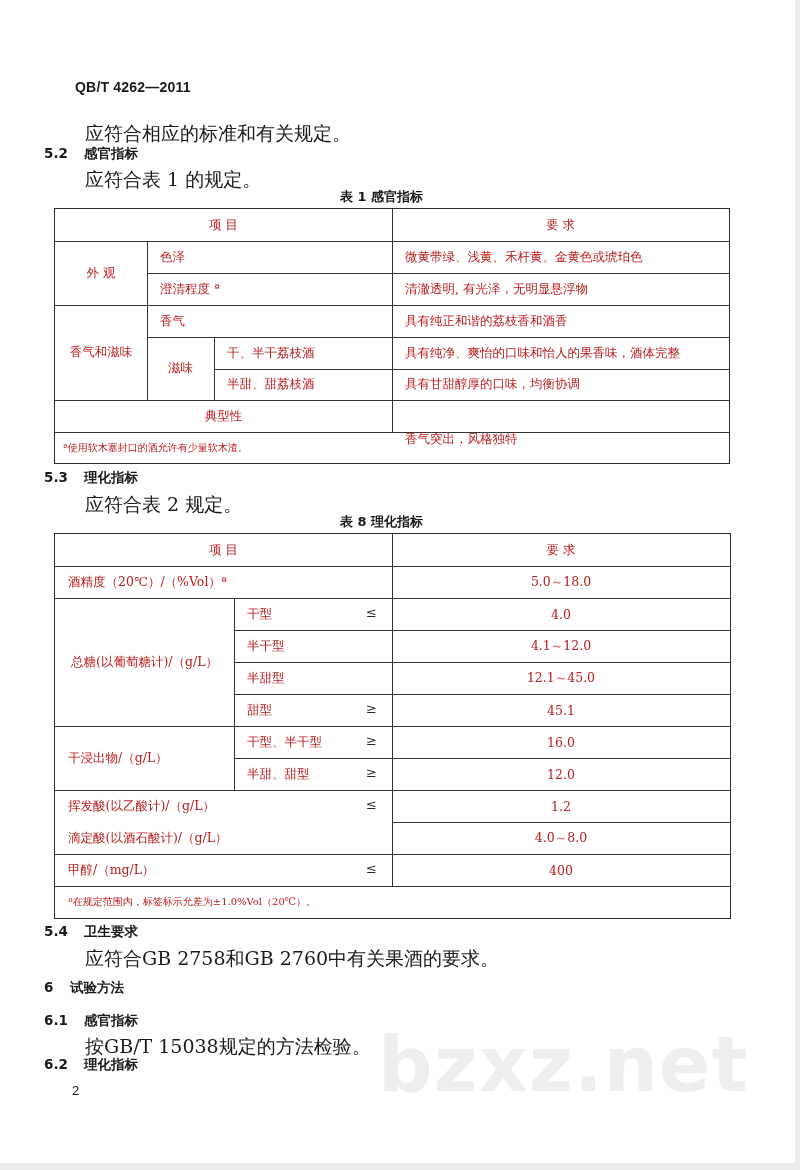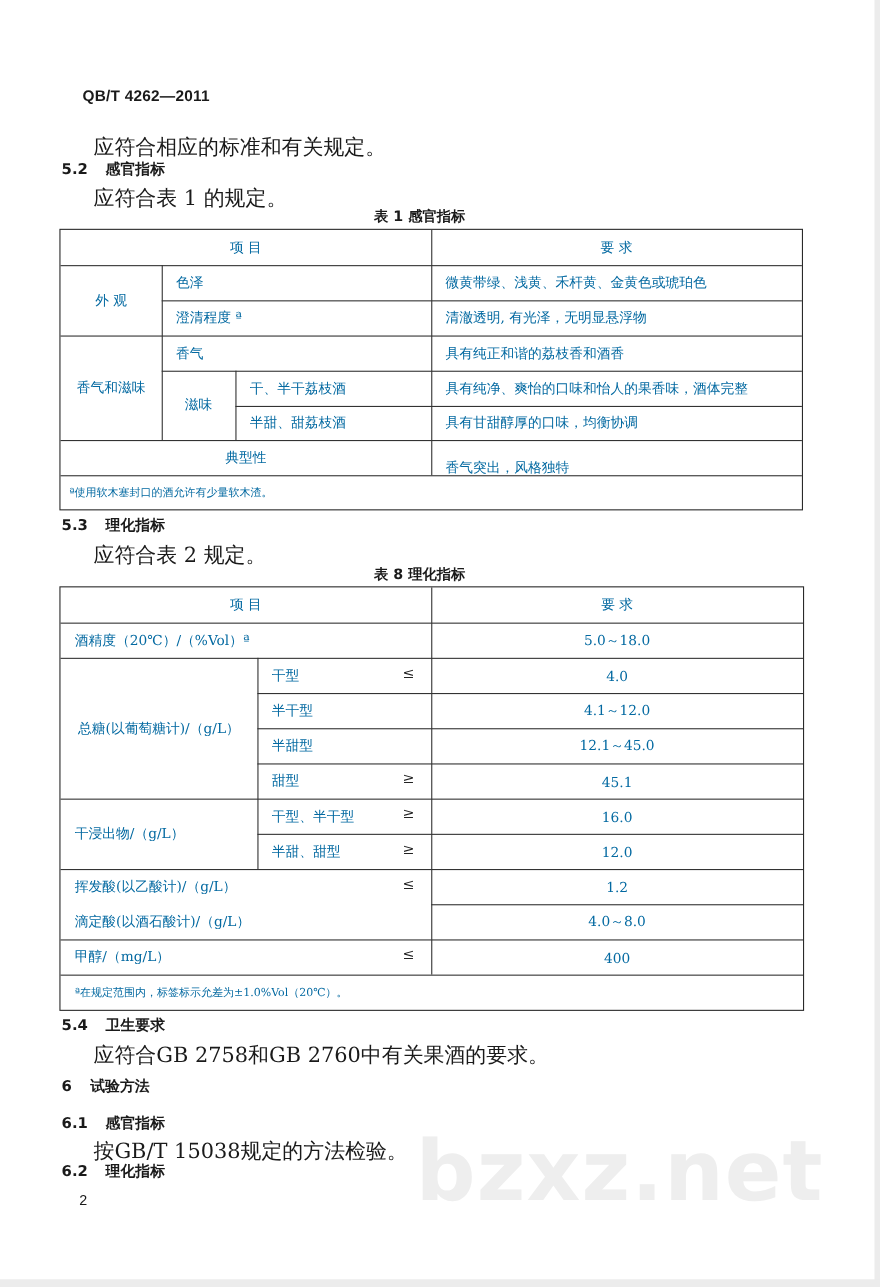--- a/index.html
+++ b/index.html
@@ -7,25 +7,25 @@
     width: 800px; height: 1170px; position: relative; overflow: hidden;
     background: #ffffff;
     font-family: "DejaVu Serif", "Liberation Serif", serif;
     color: #1a1a1a;
   }
   .page-edge-right { position: absolute; left: 795px; top: 0; width: 5px; height: 1170px; background: #ececec; }
   .page-edge-bottom { position: absolute; left: 0; top: 1163px; width: 800px; height: 7px; background: #ececec; }
   .abs { position: absolute; white-space: nowrap; }
   .std-code { left: 44px; top: 79px; font-family: "Liberation Sans", sans-serif; font-weight: bold; font-size: 14px; letter-spacing: 0.2px; margin-left: 31px; }
   .para { font-size: 19px; }
-  .heading { font-family: "DejaVu Sans", sans-serif; font-weight: bold; font-size: 13.5px; margin-left: 12px; }
+  .heading { font-family: "DejaVu Sans", sans-serif; font-weight: bold; font-size: 13.5px; }
   .heading .num { display: inline-block; width: 40px; }
   .caption { font-family: "DejaVu Sans", sans-serif; font-weight: bold; font-size: 13px; }
   .tbl { position: absolute; border: 1.5px solid #2a2a2a; box-sizing: border-box; }
-  .cell { position: absolute; box-sizing: border-box; font-size: 12.5px; display: flex; align-items: center; padding-left: 13px; color: #0369a1; }
+  .cell { position: absolute; box-sizing: border-box; font-size: 12.5px; display: flex; align-items: center; padding-left: 13px; color: #b91c1c; }
   .cell.center { justify-content: center; padding-left: 0; }
   .hline { position: absolute; height: 0; border-top: 1.3px solid #333; }
   .vline { position: absolute; width: 0; border-left: 1.3px solid #333; }
   .sym { position: absolute; font-size: 13px; color: #222; }
   .watermark { left: 378px; top: 1020px; font-family: "DejaVu Sans", sans-serif; font-weight: bold; font-size: 76px; color: #eeeeee; letter-spacing: 1px; }
   .footnote { font-size: 10px; }
 </style>
 </head>
 <body>
 
@@ -70,21 +70,21 @@
 <div class="cell" style="left:147px; top:305px; width:245px; height:32px;">香气</div>
 <div class="cell" style="left:392px; top:305px; width:337px; height:32px;">具有纯正和谐的荔枝香和酒香</div>
 
 <div class="cell center" style="left:147px; top:337px; width:67px; height:63px;">滋味</div>
 <div class="cell" style="left:214px; top:337px; width:178px; height:32px;">干、半干荔枝酒</div>
 <div class="cell" style="left:392px; top:337px; width:337px; height:32px;">具有纯净、爽怡的口味和怡人的果香味，酒体完整</div>
 <div class="cell" style="left:214px; top:369px; width:178px; height:31px;">半甜、甜荔枝酒</div>
 <div class="cell" style="left:392px; top:369px; width:337px; height:31px;">具有甘甜醇厚的口味，均衡协调</div>
 
 <div class="cell center" style="left:55px; top:400px; width:337px; height:32px;">典型性</div>
-<div class="cell" style="left:392px; top:409px; width:337px; height:32px;">香气突出，风格独特</div>
+<div class="cell" style="left:392px; top:423px; width:337px; height:32px;">香气突出，风格独特</div>
 
 <div class="cell footnote" style="left:55px; top:432px; width:674px; height:31px; padding-left:8px;">ª使用软木塞封口的酒允许有少量软木渣。</div>
 
 <div class="abs heading" style="left:44px; top:469px;">
   <span class="num">5.3</span><span>理化指标</span>
 </div>
 <div class="abs para" style="left:85px; top:492px;">应符合表 2 规定。</div>
 
 <div class="abs caption" style="left:340px; top:513px;">表 8   理化指标</div>
 

